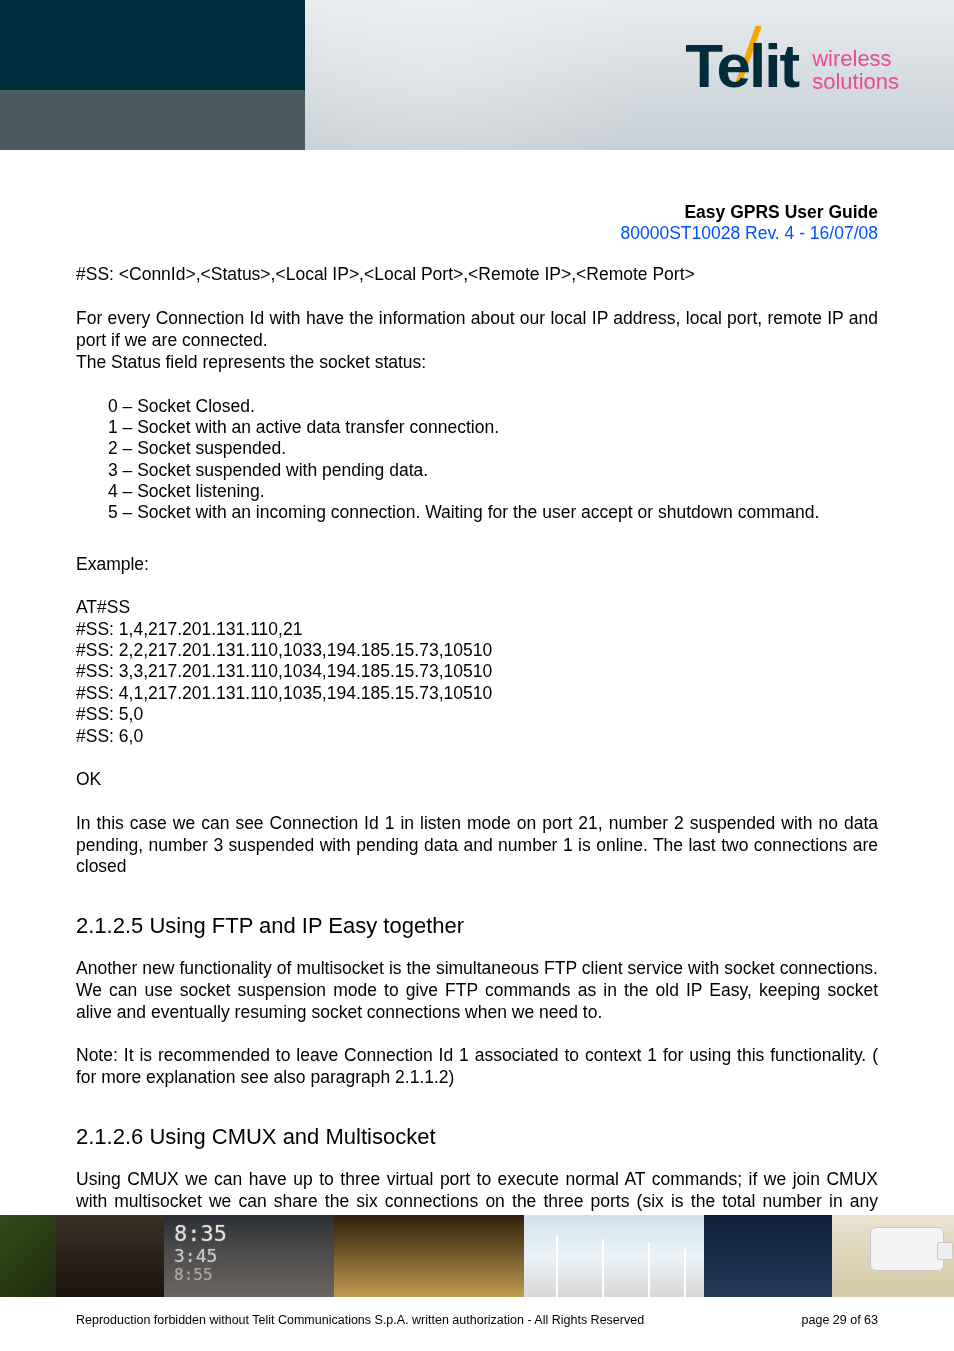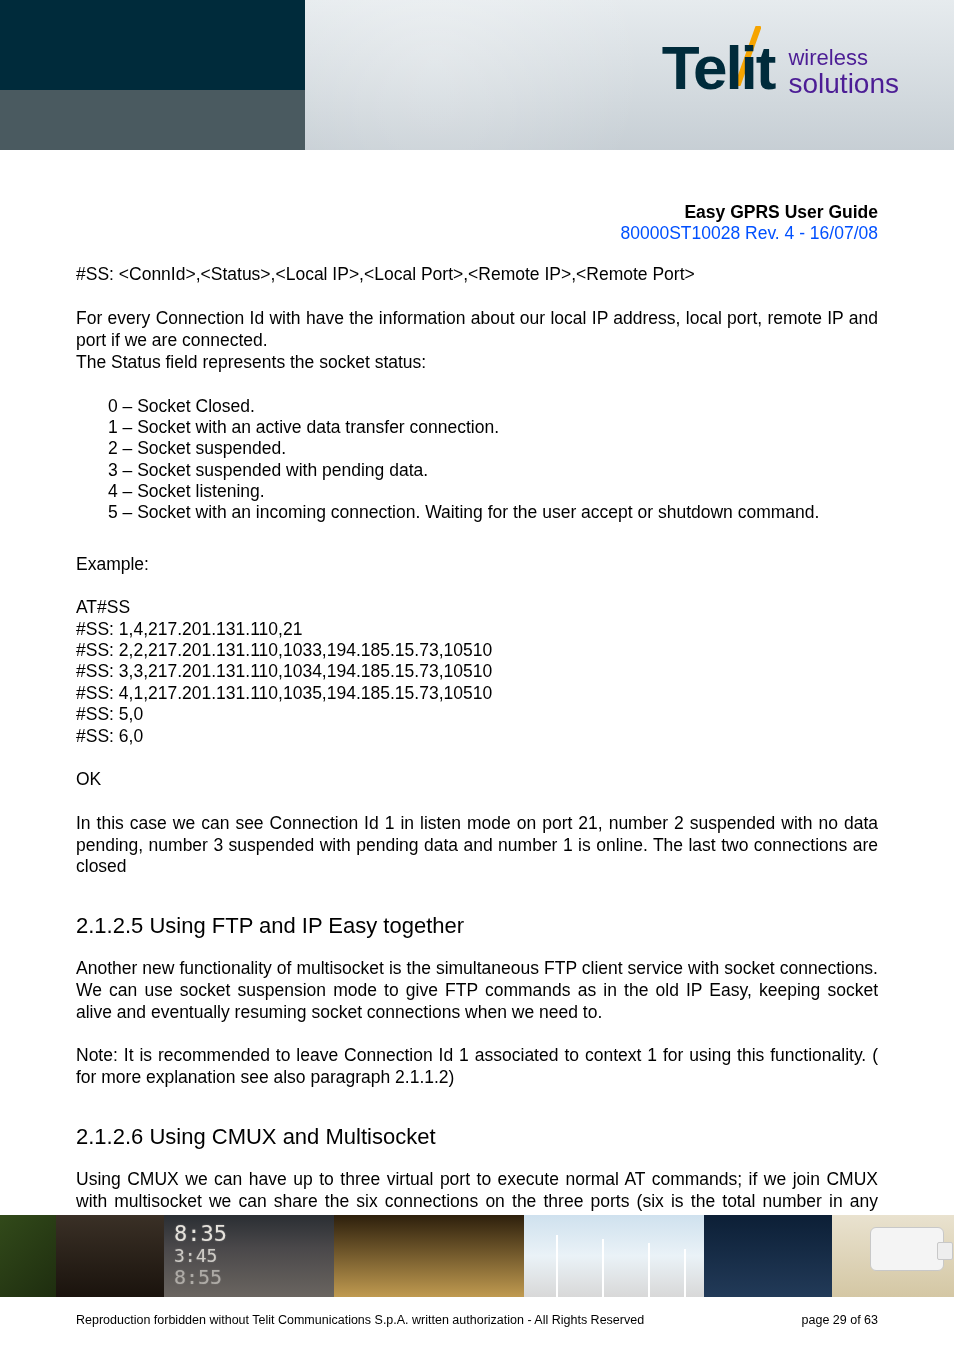--- a/index.html
+++ b/index.html
@@ -12,23 +12,23 @@
   .banner-under { position: absolute; left: 0; top: 90px; width: 305px; height: 60px; background: #4a5a60; }
   .banner-right { position: absolute; left: 305px; top: 0; right: 0; height: 150px; background: linear-gradient(180deg, #e8ecef 0%, #cfd5d9 60%, #b9c0c5 100%); }
   .banner-photo-overlay { position: absolute; left: 305px; top: 0; right: 0; height: 150px; background:
       radial-gradient(circle at 20% 40%, rgba(255,255,255,0.25), transparent 40%),
       linear-gradient(180deg, rgba(230,235,238,0.9) 0%, rgba(200,208,214,0.9) 100%);
   }
   .logo { position: absolute; right: 55px; top: 38px; display: flex; align-items: center; gap: 14px; }
   .logo-mark { font-weight: 900; color: #002b3b; letter-spacing: -2px; display: flex; align-items: flex-end; }
   .logo-text-big { font-size: 62px; line-height: 0.9; }
   .logo-slash { position: absolute; right: 186px; top: 26px; width: 34px; height: 60px; }
-  .logo-tag { color: #4c1d95; line-height: 1.05; margin-top: 8px; }
+  .logo-tag { color: #ec4899; line-height: 1.05; margin-top: 8px; }
   .logo-tag .l1 { font-size: 22px; }
-  .logo-tag .l2 { font-size: 28px; }
+  .logo-tag .l2 { font-size: 22px; }
 
   
   .hdr { padding: 20px 76px 0 76px; }
   .hdr-title { text-align: right; font-weight: 700; font-size: 17.5px; }
   .hdr-rev   { text-align: right; color: #0050ff; font-size: 17.5px; margin-bottom: 20px; }
 
   
   .content { padding: 0 76px 0 76px; font-size: 17.5px; line-height: 1.25; }
   .b { font-weight: 400; }
   .p-just { text-align: justify; }
@@ -47,21 +47,21 @@
   .ph2 { flex: 0 0 108px; background: linear-gradient(180deg,#3a3026,#1a130d);} 
   .ph3 { flex: 0 0 170px; background: linear-gradient(180deg,#2a2e33 0%,#4a484a 40%,#6a6560 100%);} 
   .ph4 { flex: 0 0 190px; background: linear-gradient(180deg,#2d1f0c,#c09a50);} 
   .ph5 { flex: 0 0 180px; background: linear-gradient(180deg,#cfe1ee 0%,#eaf2f7 50%,#d8d8d8 100%);} 
   .ph6 { flex: 0 0 128px; background: linear-gradient(180deg,#0c1f36,#223a58);} 
   .ph7 { flex: 1 1 auto;  background: linear-gradient(180deg,#e9e2cf,#d4c7a4);} 
 
   
   .ph3 .digits { position:absolute; left:10px; top:8px; color:#e5e2dc; font-family: monospace; font-size:22px; line-height:1; text-shadow:0 0 2px rgba(255,255,255,.3);} 
   .ph3 .digits .row2 { font-size:18px; margin-top:2px; opacity:.85; }
-  .ph3 .digits .row3 { font-size:20px; margin-top:2px; opacity:.6; }
+  .ph3 .digits .row3 { font-size:16px; margin-top:2px; opacity:.6; }
   
   .ph5 .mast { position:absolute; bottom:0; width:2px; background:#fff; }
   .ph5 .mast:nth-child(1){ left:32px; height:62px; }
   .ph5 .mast:nth-child(2){ left:78px; height:58px; }
   .ph5 .mast:nth-child(3){ left:124px; height:54px; }
   .ph5 .mast:nth-child(4){ left:160px; height:48px; }
   
   .ph7 .cam { position:absolute; right:10px; top:12px; width:74px; height:44px; background:#f4f4f4; border:1px solid #c8c8c8; border-radius:6px; }
   .ph7 .cam::after { content:""; position:absolute; right:-10px; top:14px; width:14px; height:16px; background:#eee; border:1px solid #c8c8c8; border-radius:2px; }
 

